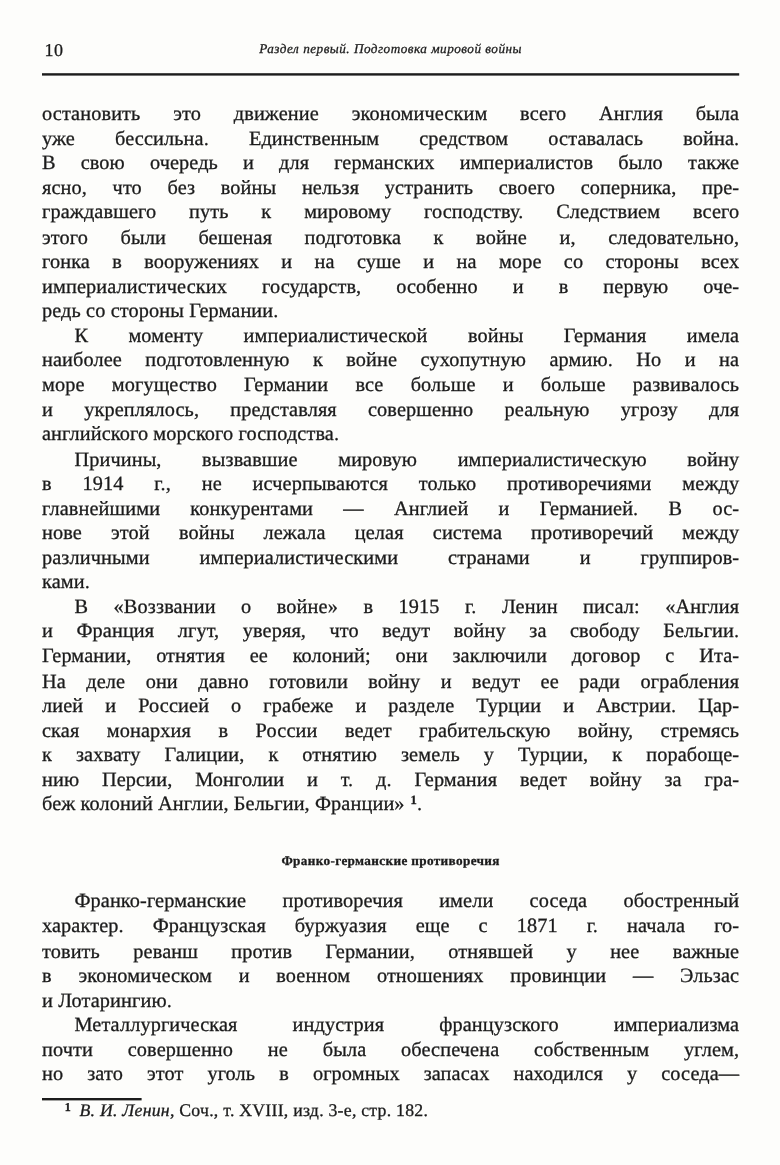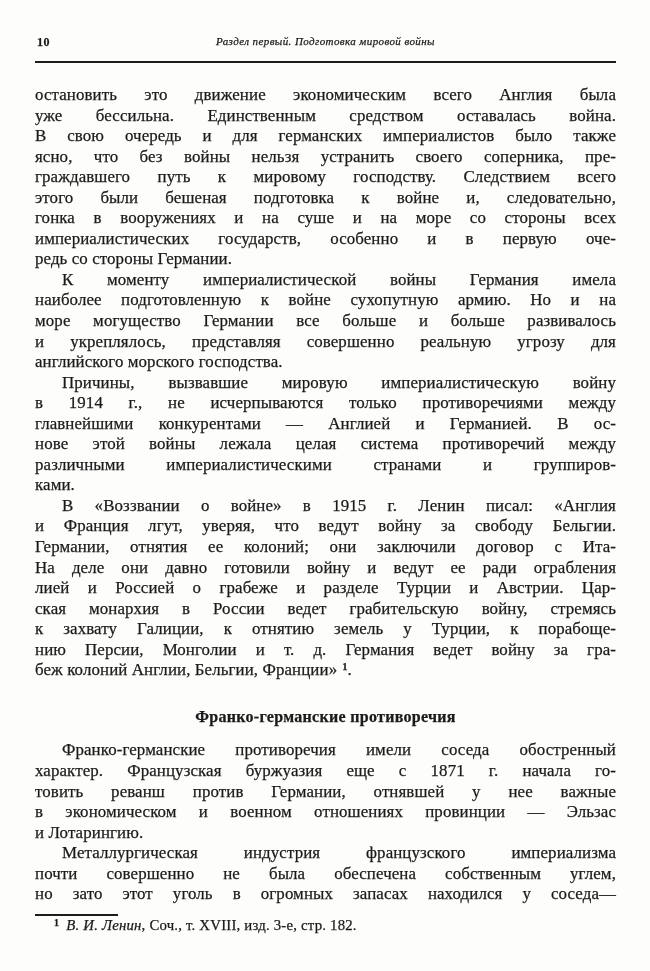--- a/index.html
+++ b/index.html
@@ -20,22 +20,22 @@
     overflow: hidden;
   }
   .running-head {
     position: relative;
     height: 20px;
   }
   .page-num {
     position: absolute;
     left: 2px;
     top: 0;
-    font-weight: bold;
-    font-size: 12px;
+    font-weight: normal;
+    font-size: 15px;
     letter-spacing: 0.5px;
   }
   .running-title {
     display: block;
     text-align: center;
     font-style: italic;
     font-size: 11px;
     letter-spacing: 0.4px;
   }
   .head-rule {
@@ -54,21 +54,21 @@
     letter-spacing: 0.1px;
   }
   .line.last {
     text-align-last: left;
   }
   .line.first-ind {
     padding-left: 27px;
   }
   .section-heading {
     text-align: center;
-    font-size: 16px;
+    font-size: 11px;
     font-weight: bold;
     letter-spacing: 0.3px;
     line-height: 20.55px;
     margin: 24px 0 13px 0;
   }
   .ref-sup {
     display: inline-block;
     font-size: 10.5px;
     font-weight: bold;
     position: relative;

